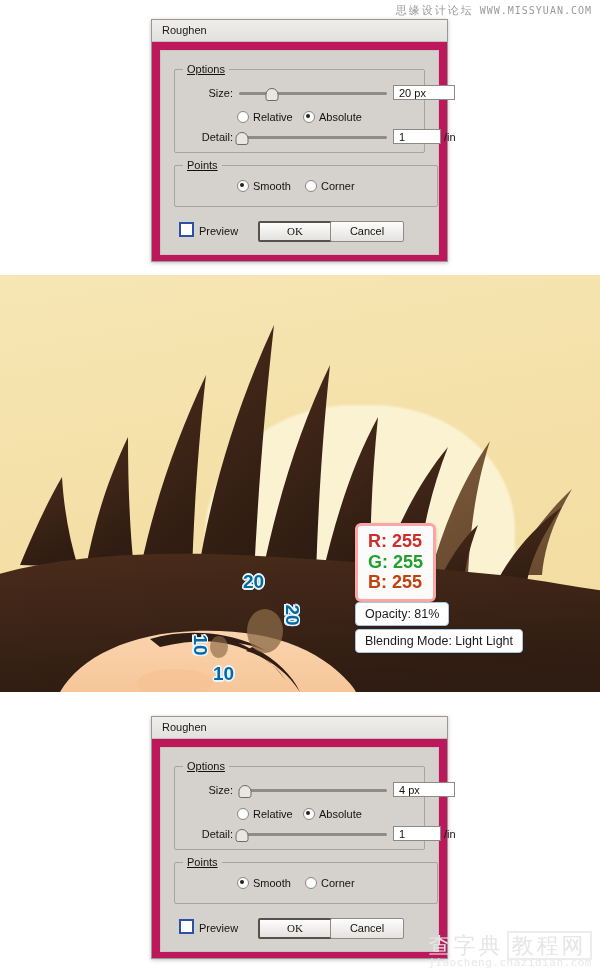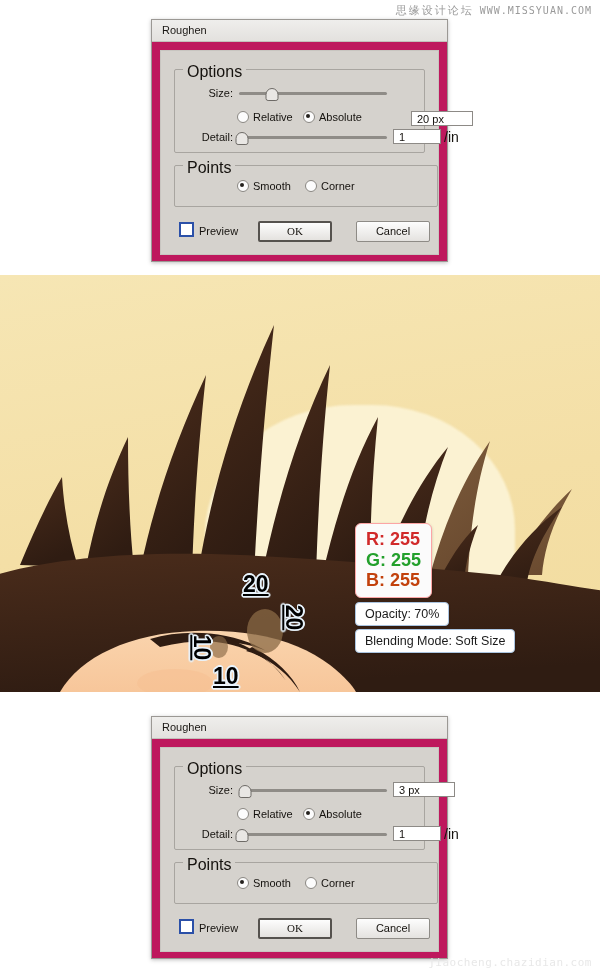--- a/index.html
+++ b/index.html
@@ -69,21 +69,21 @@
 
   
   .group{
     position:absolute;
     border:1px solid #a8a5a0;
     border-radius:2px;
   }
   .group > .legend{
     position:absolute; top:-7px; left:8px;
     background:#d5d2cd; padding:0 4px;
-    font-size:16px; color:#15120e;
+    font-size:11px; color:#15120e;text-decoration:underline;
   }
   .grp-options{ left:13px; top:18px; right:13px; height:82px;}
   .grp-points { left:13px; top:114px; right:0; height:40px;}
 
   .row{ position:absolute; left:0; right:0; height:18px;}
 
   .lbl{
     position:absolute; text-align:right;
     font-size:11px; color:#15120e; line-height:18px;
   }
@@ -109,21 +109,21 @@
   .numfield{
     position:absolute; top:1px;
     height:15px; line-height:15px;
     background:#ffffff;
     border:1px solid #8d8a86;
     font-size:11px; color:#15120e;
     padding-left:5px;
     box-sizing:border-box;
   }
   .unit{
-    position:absolute; font-size:14px; color:#15120e; line-height:18px;
+    position:absolute; font-size:11px; color:#15120e; line-height:18px;
   }
 
   
   .radio{
     position:absolute; top:0; height:18px; line-height:18px;
     font-size:11px; color:#15120e; white-space:nowrap;
   }
   .radio .dot{
     display:inline-block; vertical-align:-2px;
     width:10px; height:10px; border-radius:50%;
@@ -152,67 +152,66 @@
     position:absolute; bottom:12px;
     width:74px; height:21px; line-height:19px;
     text-align:center; font-size:11px; color:#15120e;
     background:linear-gradient(#fdfdfd,#e4e2df);
     border:1px solid #8e8b86;
     border-radius:2px;
     box-sizing:border-box;
   }
   .btn.default{ border:2px solid #55524e; line-height:17px;font-family:Liberation Serif, serif;}
   .btn-ok{ right:106px; }
-  .btn-cancel{ right:8px;text-align:center; }
+  .btn-cancel{ right:34px;text-align:center; }
 
   
   .art{
     position:absolute; left:0; top:275px;
     width:600px; height:417px;
     overflow:hidden;
     background:linear-gradient(170deg,#f6e6b4 0%,#f4dfa6 55%,#f2dc9f 100%);
   }
   .art .glow{
     position:absolute; left:205px; top:130px;
     width:310px; height:270px;
     background:#fbf2d2;
     border-radius:48% 46% 40% 44%;
     filter:blur(1px);
   }
   .art svg{ position:absolute; left:0; top:0;}
 
   .numlabel{
     position:absolute;
     font-family:"Liberation Sans", sans-serif;
-    font-weight:bold; font-size:23px;
-    color:#000000;
+    font-weight:bold; font-size:19px;
+    color:#0369a1;
     text-shadow:
       -1.6px 0 #e9f4fd, 1.6px 0 #e9f4fd,
       0 -1.6px #e9f4fd, 0 1.6px #e9f4fd,
       -1.2px -1.2px #e9f4fd, 1.2px -1.2px #e9f4fd,
       -1.2px 1.2px #e9f4fd, 1.2px 1.2px #e9f4fd;
-    text-decoration: underline;
   }
   .rot{ transform:rotate(90deg); transform-origin:50% 50%; }
 
   .tag{
     position:absolute;
     background:#ffffff;
     border:1px solid #aac4e0;
     border-radius:4px;
     box-shadow:0 1px 2px rgba(0,0,0,.18);
     font-size:12.5px; color:#1a1a1a;
     padding:4px 9px;
     white-space:nowrap;
     font-family:"Liberation Sans", sans-serif;
   }
   .rgbbox{
     position:absolute; left:355px; top:523px;
     background:#fbfbfb;
-    border:1px solid #fca5a5;
+    border:3px solid #fca5a5;
     border-radius:6px;
     box-shadow:0 1px 3px rgba(0,0,0,.2);
     padding:5px 10px 6px 10px;
     line-height:1.14;
     font-weight:bold; font-size:18px;
     font-family:"Liberation Sans", sans-serif;
   }
   .rgbbox .r{ color:#d12a2a; }
   .rgbbox .g{ color:#23a02c; }
   .rgbbox .b{ color:#c2410c; }
@@ -232,21 +231,21 @@
 
     <div class="group grp-options">
       <span class="legend">Options</span>
 
       <div class="row" style="top:14px;">
         <span class="lbl" style="left:10px;width:48px;">Size:</span>
         <div class="slider" style="left:64px;width:148px;">
           <div class="track"></div>
           <div class="thumb" style="left:22%;"></div>
         </div>
-        <div class="numfield" style="left:236px;width:62px;margin-top:26px;">20 px</div>
+        <div class="numfield" style="left:218px;width:62px;">20 px</div>
       </div>
 
       <div class="row" style="top:38px;">
         <span class="radio" style="left:62px;">
           <span class="dot"></span><span>Relative</span>
         </span>
         <span class="radio on" style="left:128px;">
           <span class="dot"></span><span>Absolute</span>
         </span>
       </div>
@@ -344,39 +343,39 @@
 <div class="numlabel rot" style="left:281px; top:604px;">20</div>
 <div class="numlabel rot" style="left:189px; top:634px;">10</div>
 <div class="numlabel" style="left:213px; top:663px;">10</div>
 
 <div class="rgbbox">
   <div class="r">R: 255</div>
   <div class="g">G: 255</div>
   <div class="b">B: 255</div>
 </div>
 
-<div class="tag" style="left:355px; top:602px;">Opacity: 70%</div>
-<div class="tag" style="left:355px; top:629px;">Blending Mode: Soft Size</div>
+<div class="tag" style="left:355px; top:602px;">Opacity: 81%</div>
+<div class="tag" style="left:355px; top:629px;">Blending Mode: Light Light</div>
 
 <div class="dialog dlg-2">
   <div class="dlg-title">
     <span>Roughen</span>
   </div>
   <div class="dlg-body">
 
     <div class="group grp-options">
       <span class="legend">Options</span>
 
       <div class="row" style="top:14px;">
         <span class="lbl" style="left:10px;width:48px;">Size:</span>
         <div class="slider" style="left:64px;width:148px;">
           <div class="track"></div>
           <div class="thumb" style="left:4%;"></div>
         </div>
-        <div class="numfield" style="left:218px;width:62px;">3 px</div>
+        <div class="numfield" style="left:218px;width:62px;">4 px</div>
       </div>
 
       <div class="row" style="top:38px;">
         <span class="radio" style="left:62px;">
           <span class="dot"></span><span>Relative</span>
         </span>
         <span class="radio on" style="left:128px;">
           <span class="dot"></span><span>Absolute</span>
         </span>
       </div>
@@ -407,14 +406,17 @@
     <div class="chk">
       <span class="box"></span><span>Preview</span>
     </div>
 
     <div class="btn default btn-ok">OK</div>
     <div class="btn btn-cancel">Cancel</div>
   </div>
 </div>
 
 <div class="wm-bottom">
+  <div class="cn">
+    <span>查字典</span><span class="boxed">教程网</span>
+  </div>
   <div class="url">jiaocheng.chazidian.com</div>
 </div>
 
 </body></html>

